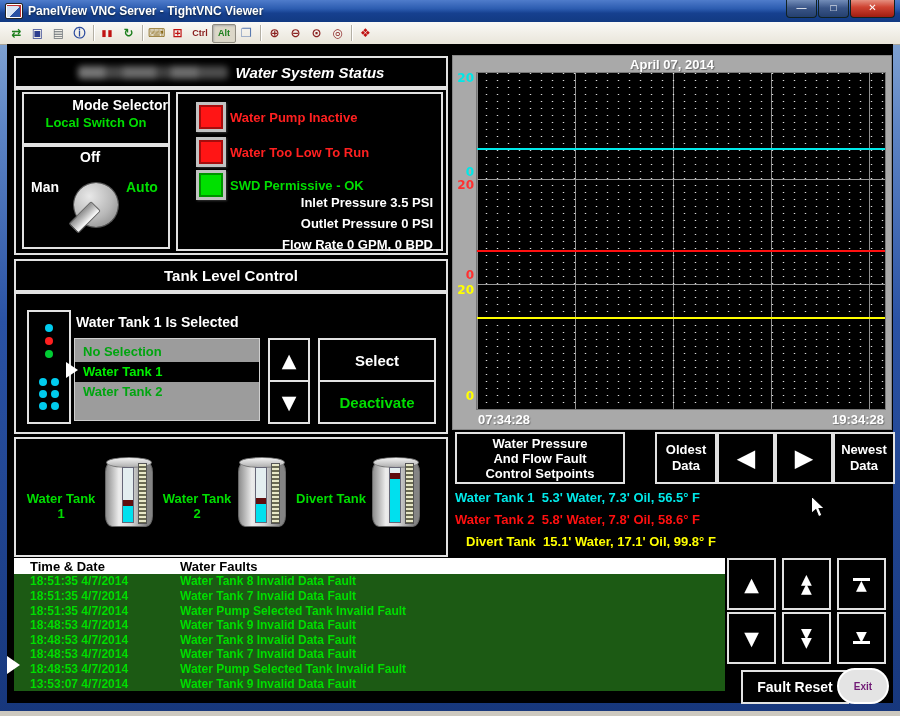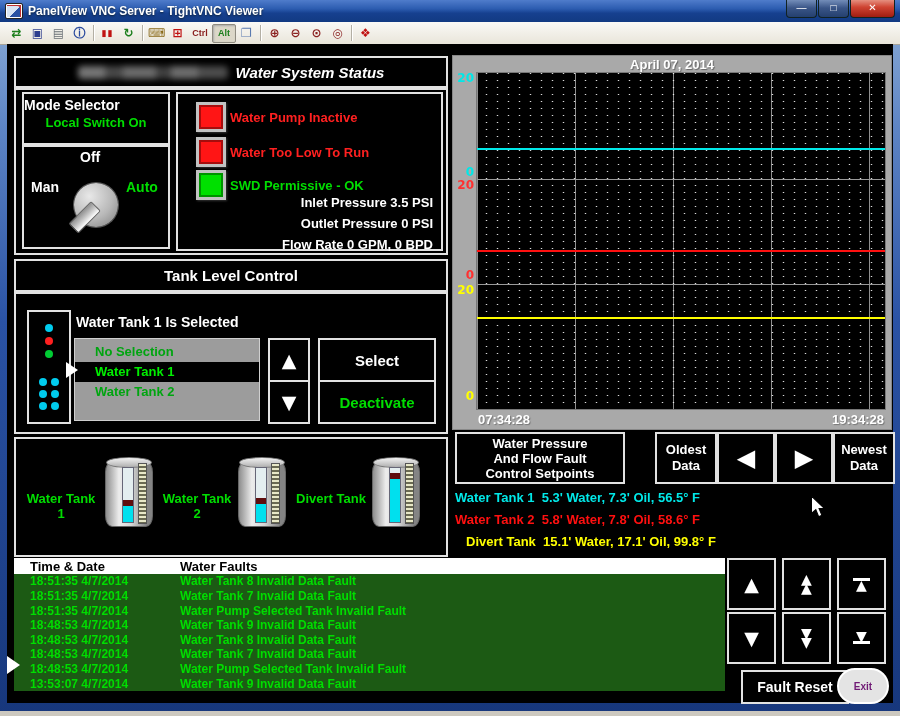--- a/index.html
+++ b/index.html
@@ -30,36 +30,36 @@
   .pauseg{letter-spacing:1px;font-size:9px;}
   
   .screen{position:absolute;left:7px;top:44px;width:886px;height:659px;background:#000;}
   .strip{position:absolute;left:0;right:0;top:711px;height:5px;background:#ccc8bf;}
   .box{position:absolute;border:2px solid #e2e2e2;background:#000;}
   .hdrbox{display:flex;align-items:center;justify-content:center;color:#fff;font-weight:bold;font-size:15px;gap:8px;}
   .redact{width:150px;height:13px;border-radius:4px;opacity:.85;filter:blur(3px);
     background:linear-gradient(90deg,#8a8a8a 0 18%,#555 18% 30%,#7d7d7d 30% 52%,#4a4a4a 52% 62%,#808080 62% 80%,#5a5a5a 80%);}
   
   .subbox{position:absolute;border:2px solid #e2e2e2;background:#000;}
-  .mode-title{color:#fff;font-weight:bold;font-size:14px;text-align:left;margin-top:3px;}
+  .mode-title{color:#fff;font-weight:bold;font-size:14px;text-align:right;margin-top:3px;}
   .mode-status{color:#00dd00;font-weight:bold;font-size:13px;text-align:center;margin-top:2px;}
   .klabel{position:absolute;font-weight:bold;font-size:14px;color:#fff;}
   .knob{position:absolute;left:50px;top:36px;width:44px;height:44px;border-radius:50%;
     background:radial-gradient(circle at 35% 30%,#e8e8e8,#b8b8b8 55%,#7d7d7d);box-shadow:0 0 0 1px #555;}
   .lever{position:absolute;left:22px;top:16px;width:30px;height:12px;transform-origin:0 50%;transform:rotate(135deg);
     background:linear-gradient(180deg,#ffffff,#b9b9b9 60%,#8f8f8f);border:1px solid #666;border-radius:2px;}
   .srow{position:absolute;display:flex;align-items:center;gap:4px;}
   .lamp{width:24px;height:24px;border:3px solid #c2c2c2;box-shadow:inset 0 0 0 2px rgba(0,0,0,.35),1px 1px 2px #333;}
   .slabel{font-weight:bold;font-size:13px;}
   .reading{position:absolute;right:8px;color:#fff;font-weight:bold;font-size:13px;text-align:right;}
   
   .dot{width:8px;height:8px;border-radius:50%;display:inline-block;}
   .sel-title{position:absolute;color:#fff;font-weight:bold;font-size:14px;}
   .sel-list{position:absolute;background:#9c9c9c;border:1px solid #cfcfcf;padding-top:3px;}
-  .li{height:20px;line-height:20px;padding-left:20px;font-weight:bold;font-size:13px;color:#00a510;}
+  .li{height:20px;line-height:20px;padding-left:8px;font-weight:bold;font-size:13px;color:#00a510;}
   .li.active{background:#000;color:#00ee00;}
   .tri-r{width:0;height:0;border-top:9px solid transparent;border-bottom:9px solid transparent;border-left:13px solid #fff;}
   .navbtn{position:absolute;background:#000;border:2px solid #e2e2e2;color:#fff;display:flex;flex-direction:column;
     align-items:center;justify-content:center;font-family:"DejaVu Sans",sans-serif;font-weight:bold;cursor:default;}
   .navbtn .g{font-size:19px;line-height:1;}
   .navbtn .g.sm{font-size:14px;line-height:.62;}
   .navbtn .bar{width:17px;height:3px;background:#fff;}
   .ctlbtn{position:absolute;background:#000;border:2px solid #e2e2e2;color:#fff;display:flex;flex-direction:column;
     align-items:center;justify-content:center;font-weight:bold;font-size:15px;cursor:default;}
   

